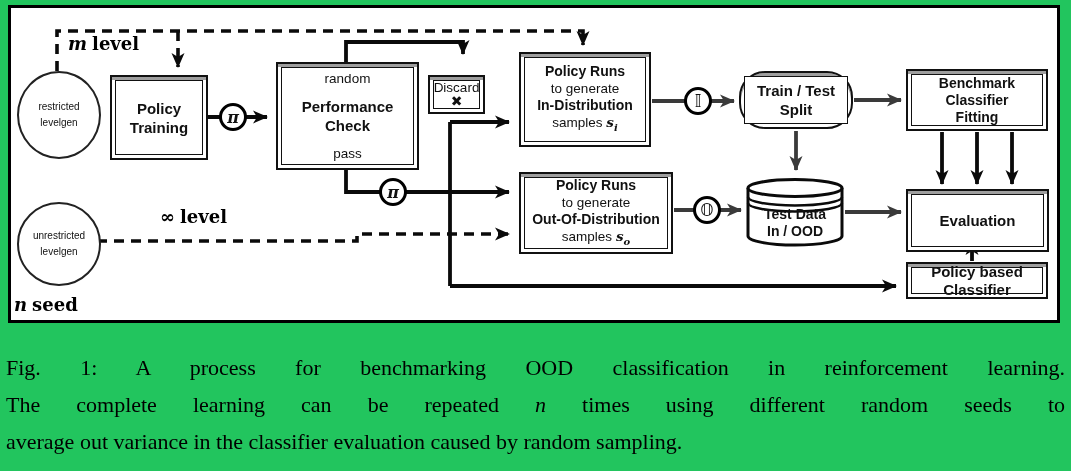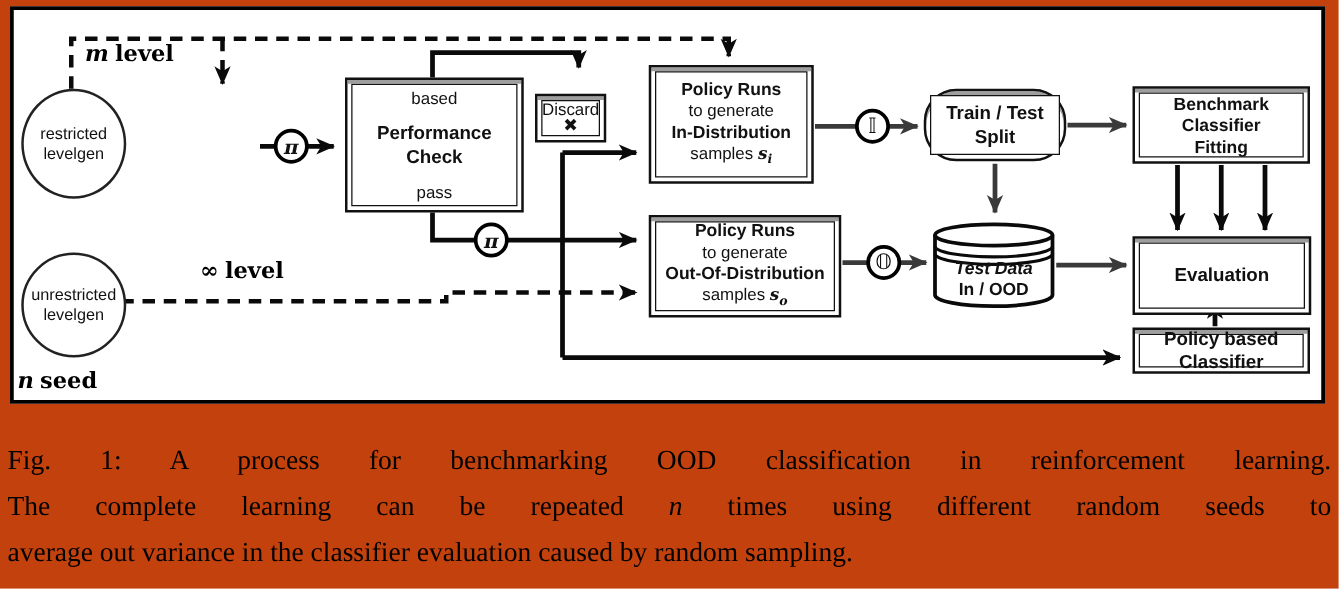--- a/index.html
+++ b/index.html
@@ -1,16 +1,16 @@
 <!DOCTYPE html>
 <html><head>
 <meta charset="utf-8">
 <style>
   html,body{margin:0;padding:0;background:#fff;}
-  #fig{position:relative;width:1071px;height:471px;background:#c2410c;
+  #fig{position:relative;width:1071px;height:471px;background:#22c55e;
        font-family:"Liberation Sans",sans-serif;color:#111;overflow:hidden;}
 
   
   .frame{position:absolute;left:8px;top:5px;width:1046px;height:312px;
          border:3px solid #000;background:#fff;}
 
   
   #wires{position:absolute;left:0;top:0;width:1071px;height:330px;z-index:1;}
 
   
@@ -19,21 +19,21 @@
   .node .inner{border:1px solid #111;background:#fff;width:100%;height:100%;
         box-sizing:border-box;display:flex;flex-direction:column;
         align-items:center;justify-content:center;text-align:center;}
   .b{font-weight:bold;font-size:15px;line-height:19px;}
   .b2{font-weight:bold;font-size:14px;line-height:17px;}
   .r{font-weight:normal;font-size:13.5px;line-height:17px;}
 
   
   .ellipse{position:absolute;z-index:2;border:2px solid #222;border-radius:50%;
         background:#fff;display:flex;flex-direction:column;align-items:center;
-        justify-content:center;text-align:center;font-size:13px;line-height:16px;}
+        justify-content:center;text-align:center;font-size:10px;line-height:16px;}
 
   
   .sym{position:absolute;z-index:3;width:28px;height:28px;border:3px solid #000;
        border-radius:50%;background:#fff;box-sizing:border-box;display:flex;
        align-items:center;justify-content:center;
        font-family:"DejaVu Serif",serif;font-weight:bold;font-size:16px;}
   .sym.bb{font-family:"DejaVu Sans",sans-serif;font-style:normal;font-weight:normal;font-size:17px;}
   .pi{font-style:italic;}
 
   
@@ -119,24 +119,30 @@
 
   <div class="ellipse" style="left:17px;top:71px;width:80px;height:84px;">
     <span>restricted</span>
     <span>levelgen</span>
   </div>
   <div class="ellipse" style="left:17px;top:202px;width:80px;height:80px;">
     <span>unrestricted</span>
     <span>levelgen</span>
   </div>
 
+  <div class="node" style="left:110px;top:75px;width:98px;height:85px;">
+    <div class="inner">
+        <span class="b">Policy</span>
+    <span class="b">Training</span>
+      </div>
+  </div>
 
   <div class="node" style="left:276px;top:62px;width:143px;height:108px;">
     <div class="inner" style="justify-content:space-between;padding:2px 0;">
-      <span class="r">based</span>
+      <span class="r">random</span>
       <span>
           <span class="b" style="display:block;">Performance</span>
       <span class="b" style="display:block;">Check</span>
         </span>
       <span class="r">pass</span>
     </div>
   </div>
 
   <div class="node" style="left:428px;top:75px;width:57px;height:39px;">
     <div class="inner">
@@ -192,21 +198,21 @@
   </div>
 
   <div class="cyl" style="left:745px;top:176px;">
     <svg width="100" height="76" viewBox="0 0 100 76">
       <path d="M3,12 L3,60 A47,9 0 0 0 97,60 L97,12" fill="#fff" stroke="#0a0a0a" stroke-width="3"></path>
       <ellipse cx="50" cy="12" rx="47" ry="8.5" fill="#fff" stroke="#0a0a0a" stroke-width="3"></ellipse>
       <path d="M3,21 A47,8.5 0 0 0 97,21" fill="none" stroke="#0a0a0a" stroke-width="2.5"></path>
       <path d="M3,27 A47,8.5 0 0 0 97,27" fill="none" stroke="#0a0a0a" stroke-width="2.5"></path>
     </svg>
     <div class="txt">
-      <span style="display:block;font-style:italic;">Test Data</span>
+      <span style="display:block;">Test Data</span>
       <span style="display:block;">In / OOD</span>
     </div>
   </div>
 
   <div class="sym pi" style="left:219px;top:103px;">
       <span>π</span>
     </div>
   <div class="sym pi" style="left:379px;top:178px;">
       <span>π</span>
     </div>

